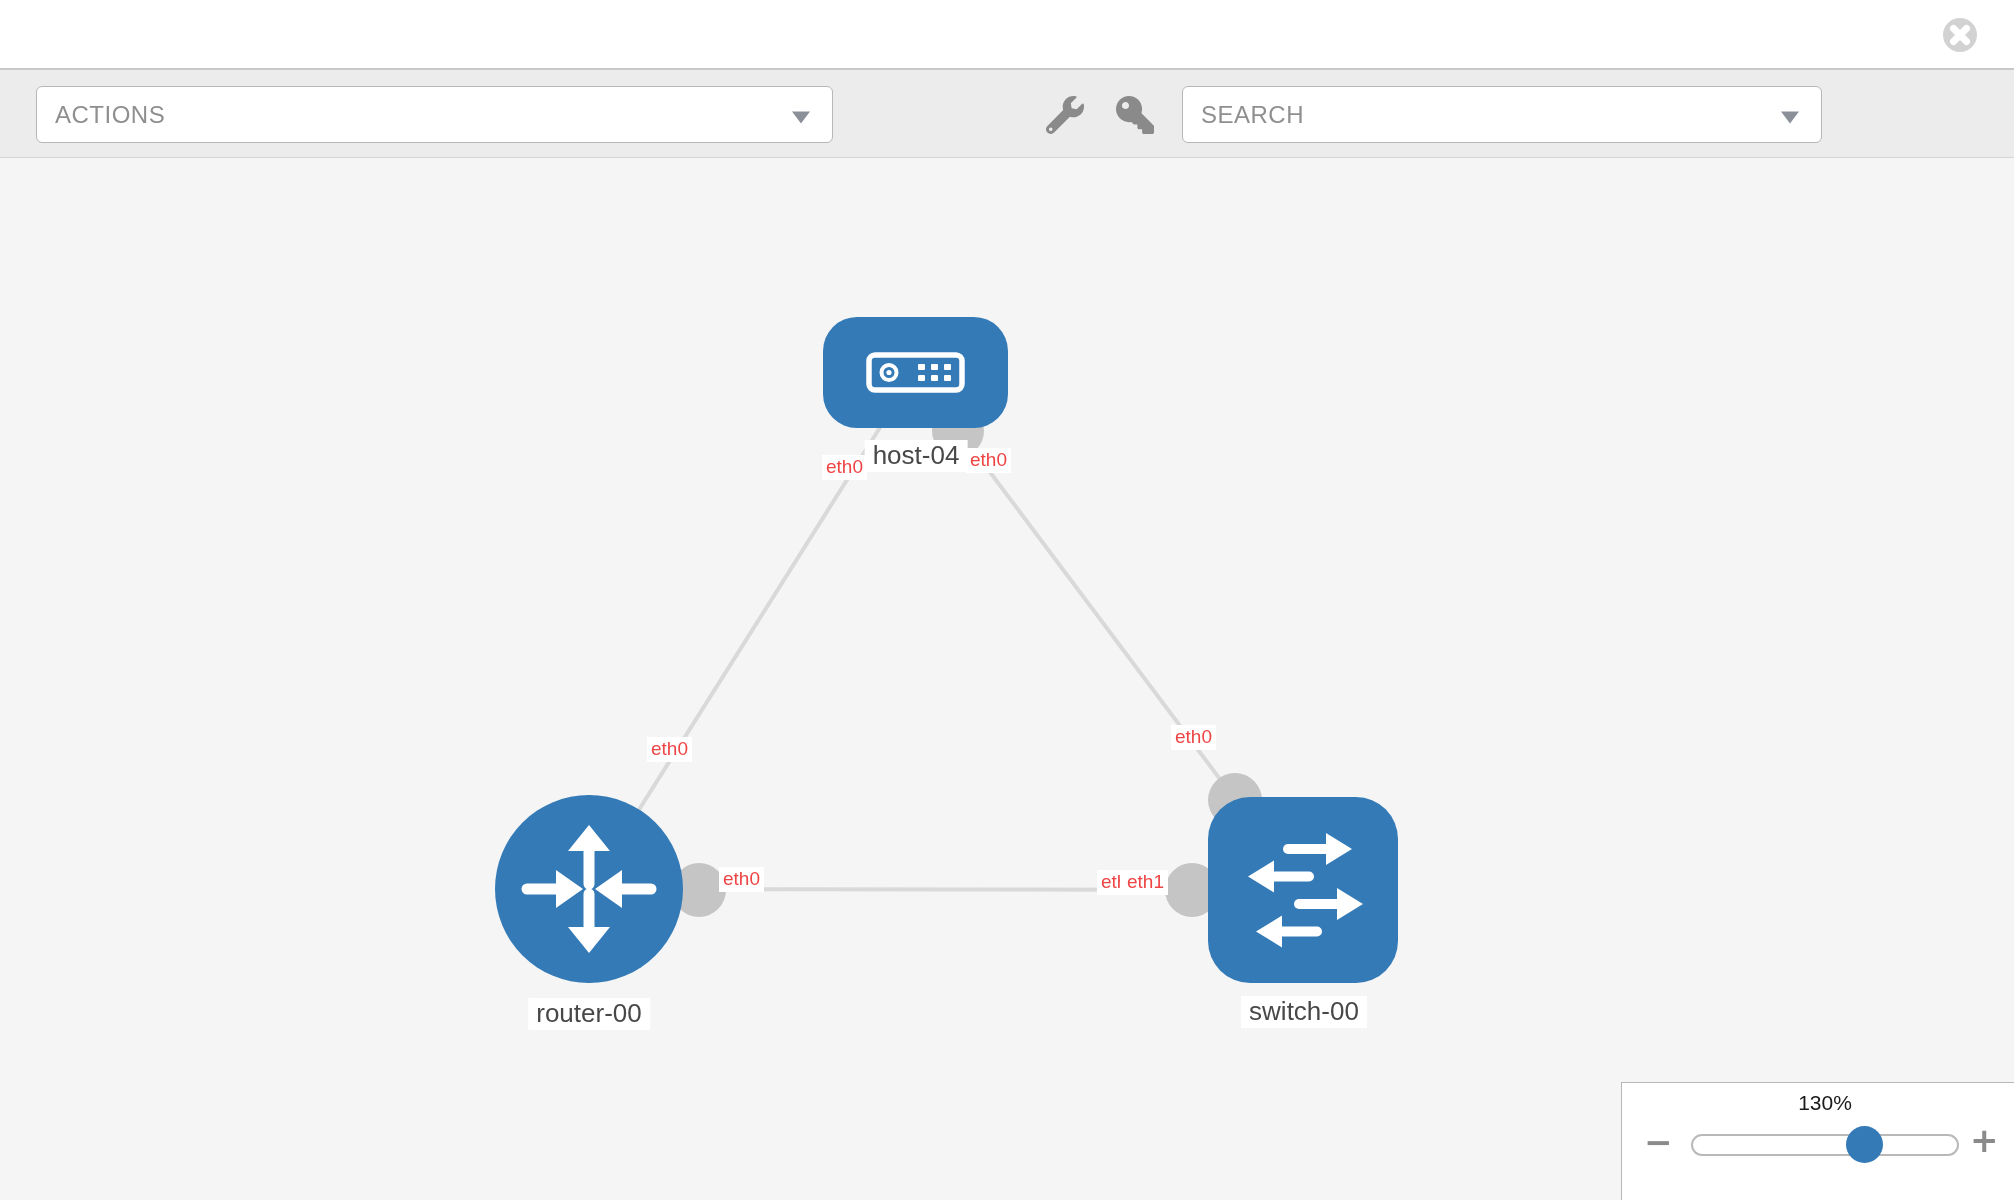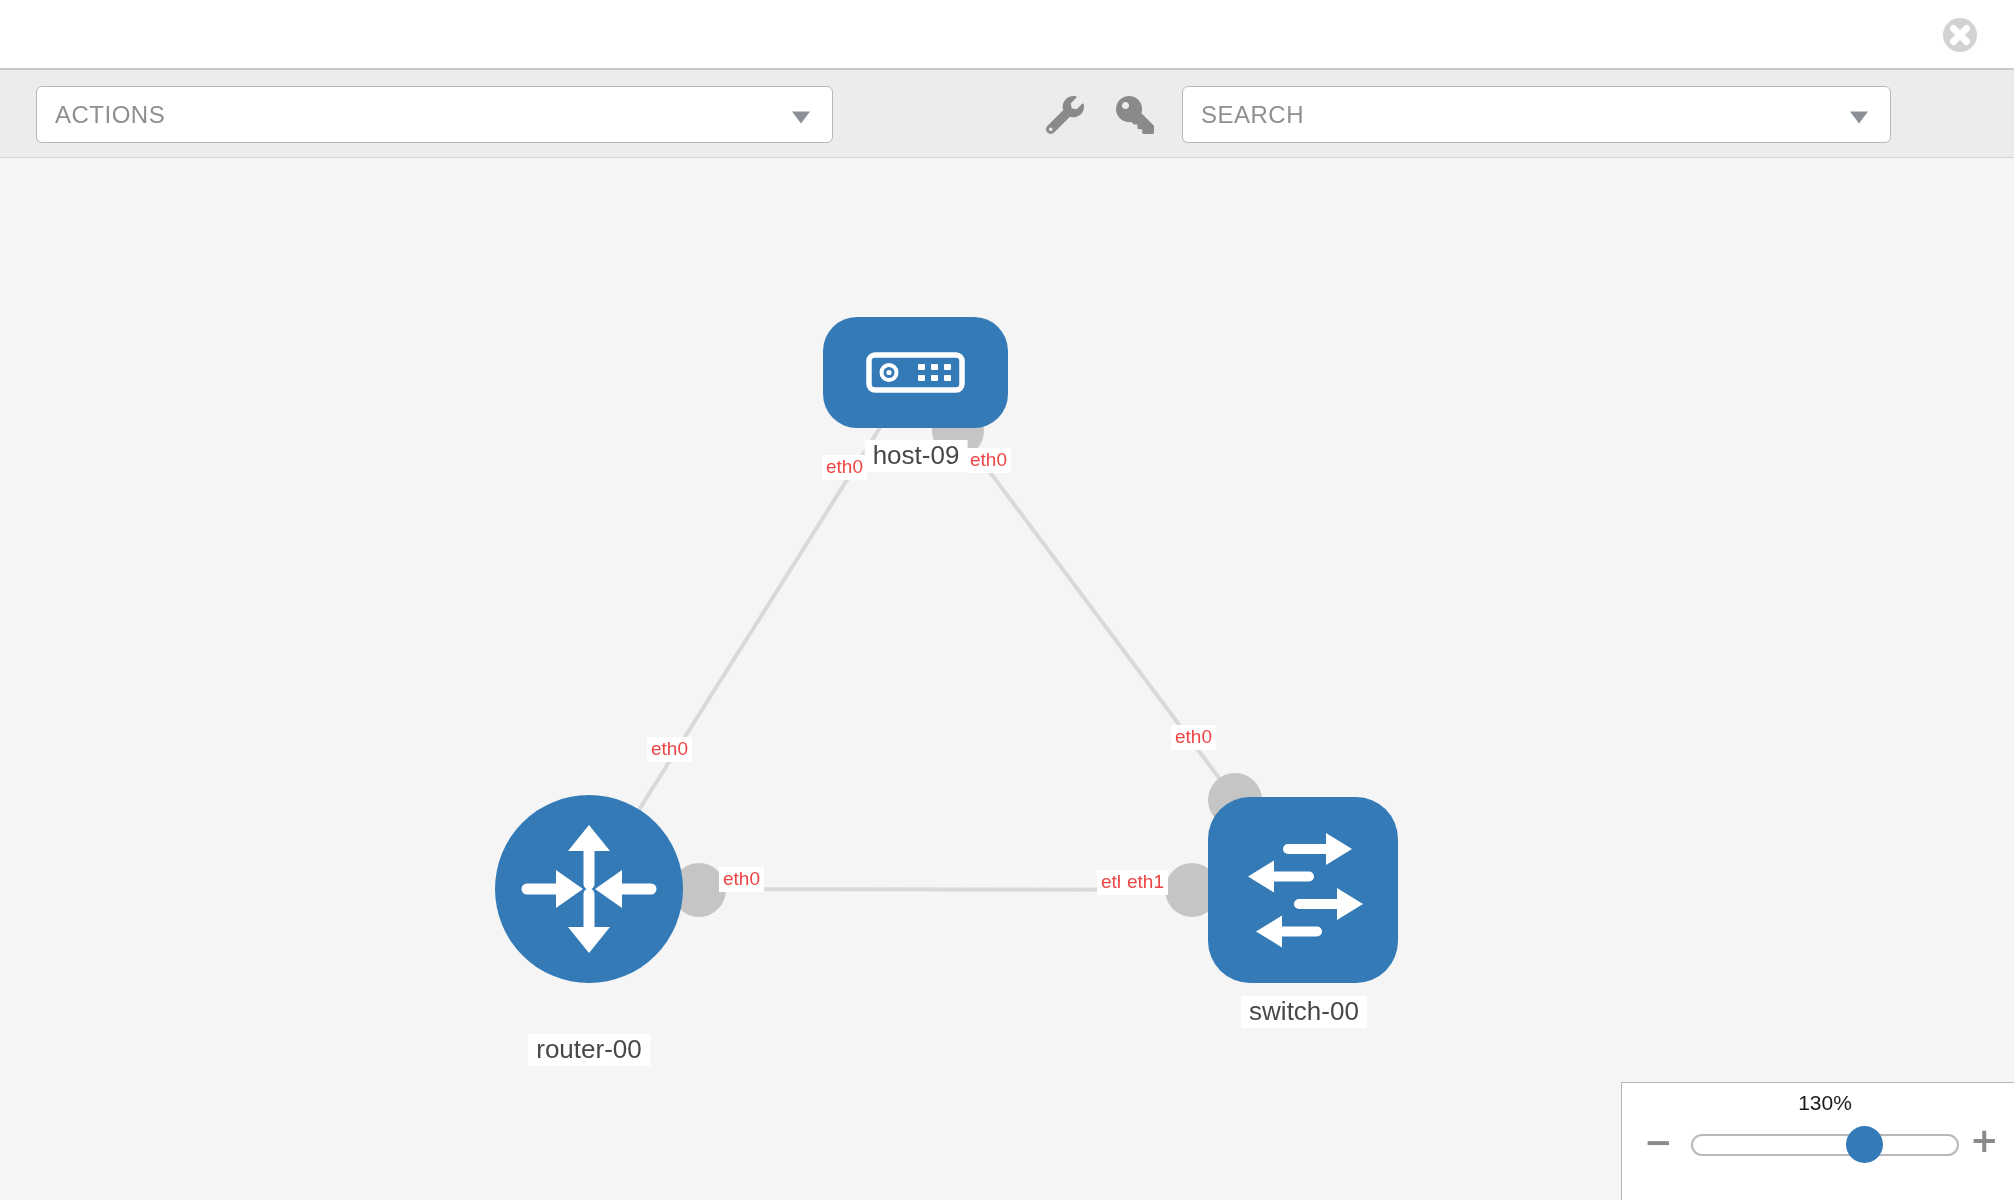--- a/index.html
+++ b/index.html
@@ -18,21 +18,21 @@
   .toolbar { position:relative; width:100%; height:88px; background:#ececec;
              border-bottom:1px solid #d5d5d5;padding-left:28px; }
   .select-box { position:absolute; top:16px; height:57px; background:#ffffff;
                 border:1px solid #b7b7b7; border-radius:6px; display:flex;
                 align-items:center; padding-left:18px; cursor:pointer; }
   .select-box .ph { font-size:24px; color:#8f8f8f; letter-spacing:.5px; }
   .caret { position:absolute; right:22px; top:50%; transform:translateY(-30%);
            width:0; height:0; border-left:9px solid transparent;
            border-right:9px solid transparent; border-top:12px solid #8a8f98; }
   .actions-box { left:36px; width:797px; }
-  .search-box  { left:1182px; width:709px; }
+  .search-box  { left:1182px; width:640px; }
   .tool-icon { position:absolute; top:26px; width:38px; height:38px; cursor:pointer; }
   .wrench-pos { left:1046px; }
   .key-pos    { left:1116px; }
 
   
   .canvas { position:relative; width:2014px; height:1042px; background:#f5f5f6; }
   .topology { position:absolute; left:0; top:0; }
 
   .node-label { position:absolute; transform:translateX(-50%); background:#ffffff;
                 color:#484848; font-size:26px; line-height:1.15; padding:1px 8px;
@@ -145,22 +145,22 @@
         <path d="M1309 876.5 L1272 876.5"></path>
         <polygon points="1248,876.5 1274,860.5 1274,892.5" stroke="none"></polygon>
         <path d="M1299 904 L1340 904"></path>
         <polygon points="1363,904 1337,888 1337,920" stroke="none"></polygon>
         <path d="M1317 931.5 L1280 931.5"></path>
         <polygon points="1256,931.5 1282,915.5 1282,947.5" stroke="none"></polygon>
       </g>
     </g>
   </svg>
 
-  <div class="node-label" style="left:916px; top:282px;">host-09</div>
-  <div class="node-label" style="left:589px; top:840px;margin-top:36px;">router-00</div>
+  <div class="node-label" style="left:916px; top:282px;">host-04</div>
+  <div class="node-label" style="left:589px; top:840px;">router-00</div>
   <div class="node-label" style="left:1304px; top:838px;">switch-00</div>
 
   <div class="port-label" style="left:822px; top:297px;">eth0</div>
   <div class="port-label" style="left:966px; top:290px;">eth0</div>
   <div class="port-label" style="left:647px; top:579px;">eth0</div>
   <div class="port-label" style="left:1171px; top:567px;">eth0</div>
   <div class="port-label" style="left:719px; top:709px;">eth0</div>
   <div class="port-label" style="left:1097px; top:712px;">eth0</div>
   <div class="port-label" style="left:1120px; top:712px;padding-left:7px;">eth1</div>
 

